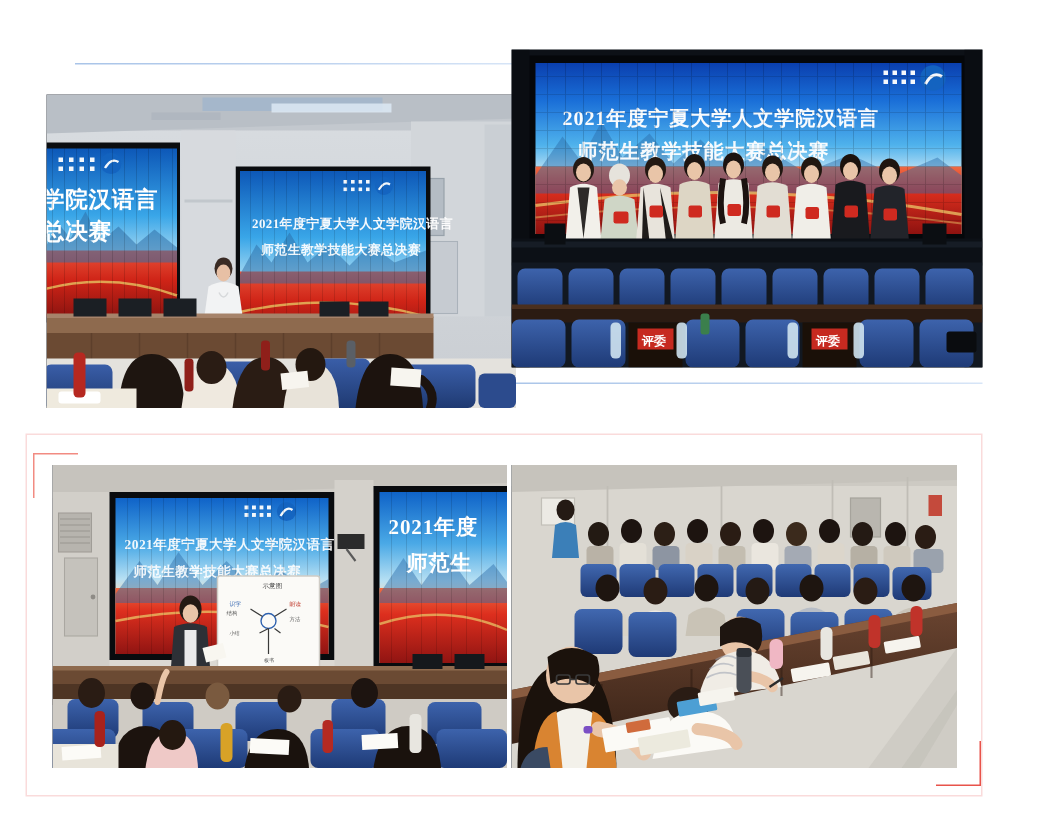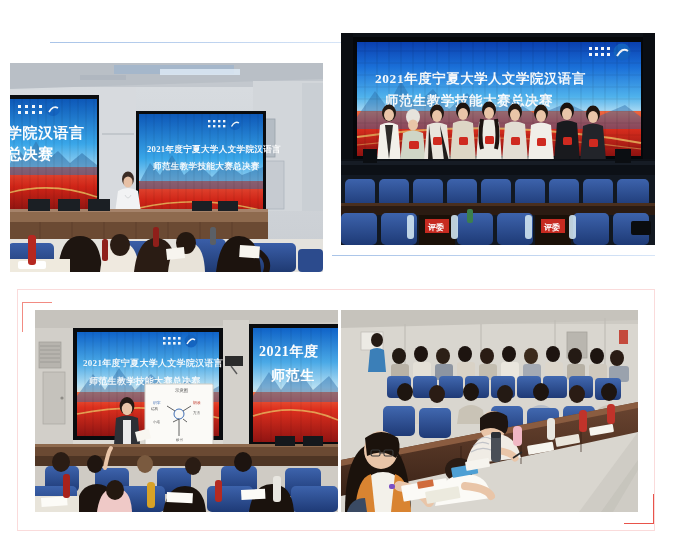--- a/index.html
+++ b/index.html
@@ -59,21 +59,21 @@
     border-right: 1.5px solid #e8534a;
     border-bottom: 1.5px solid #e8534a;
   }
 
   
   .photo {
     position: absolute;
     overflow: hidden;
     background: #2b2f36;
   }
-  .photo-1 { left: 10px;  top: 63px;  width: 313px; height: 209px; }
+  .photo-1 { left: 31px;  top: 63px;  width: 313px; height: 209px; }
   .photo-2 { left: 341px; top: 33px;  width: 314px; height: 212px; }
   .photo-3 { left: 35px;  top: 310px; width: 303px; height: 202px; }
   .photo-4 { left: 341px; top: 310px; width: 297px; height: 202px; }
 
   .photo svg { display: block; width: 100%; height: 100%; }
 
   
   .led-text {
     font-family: "Liberation Serif", serif;
     font-weight: bold;

